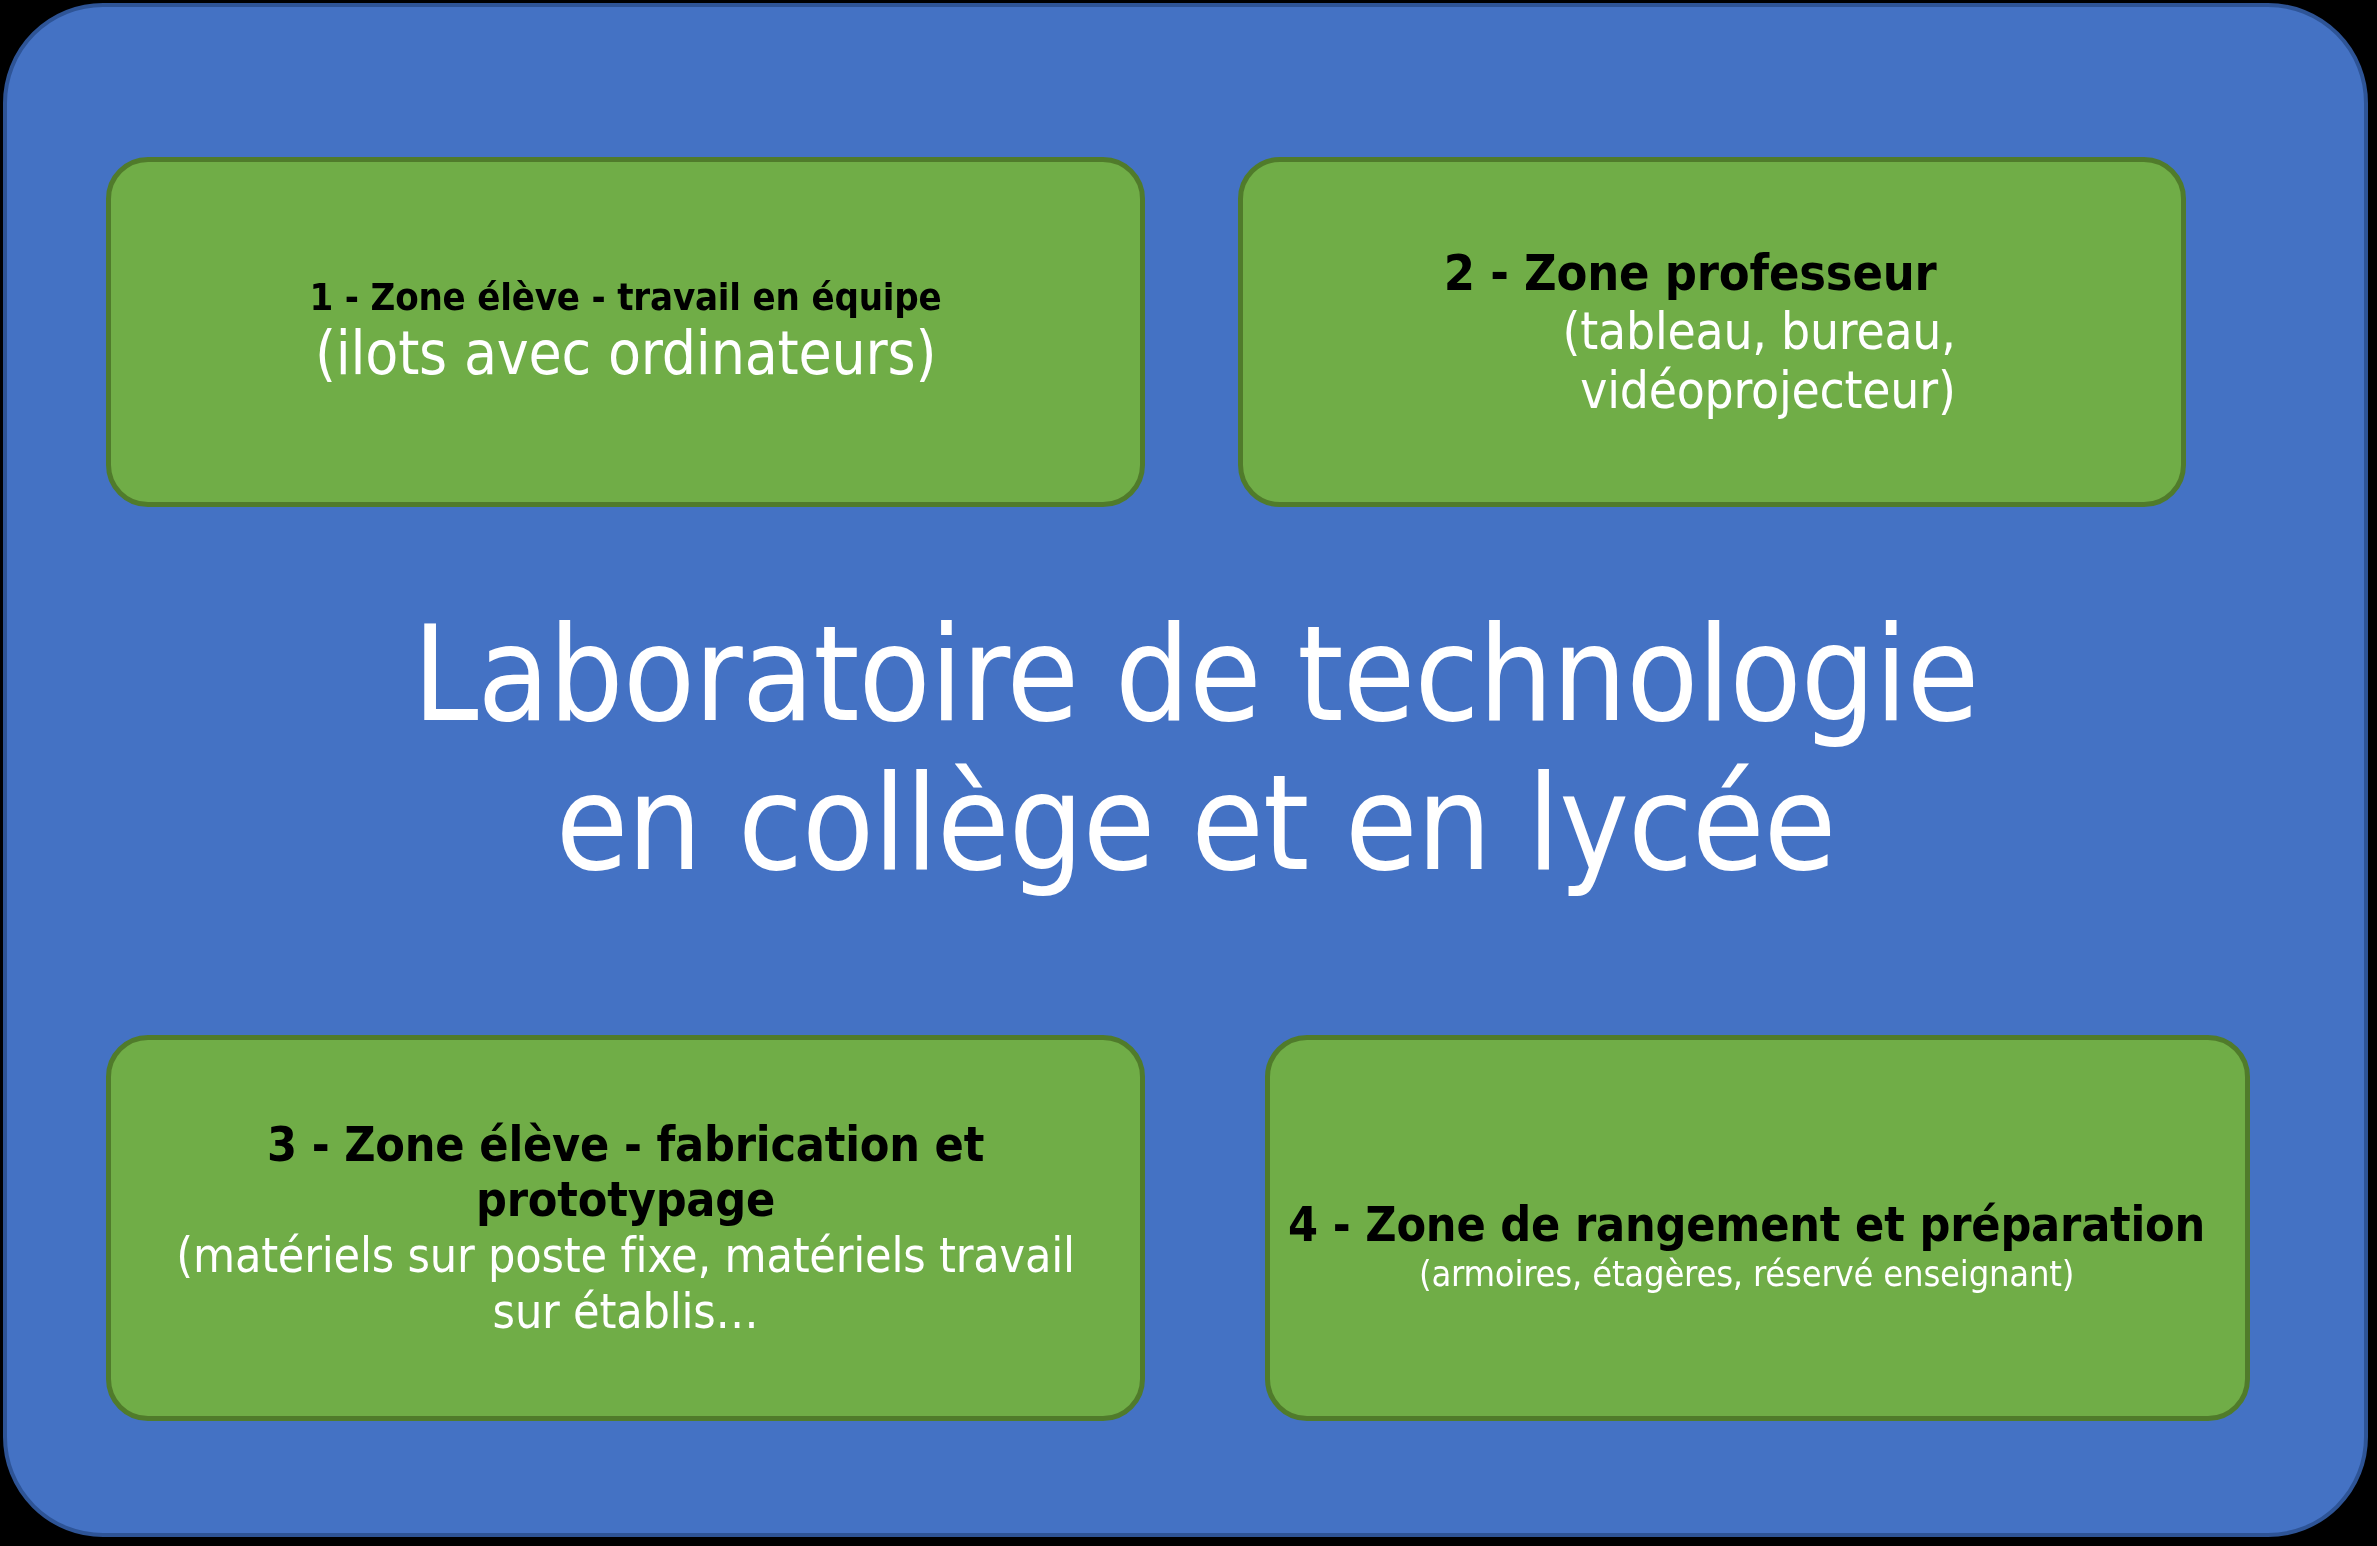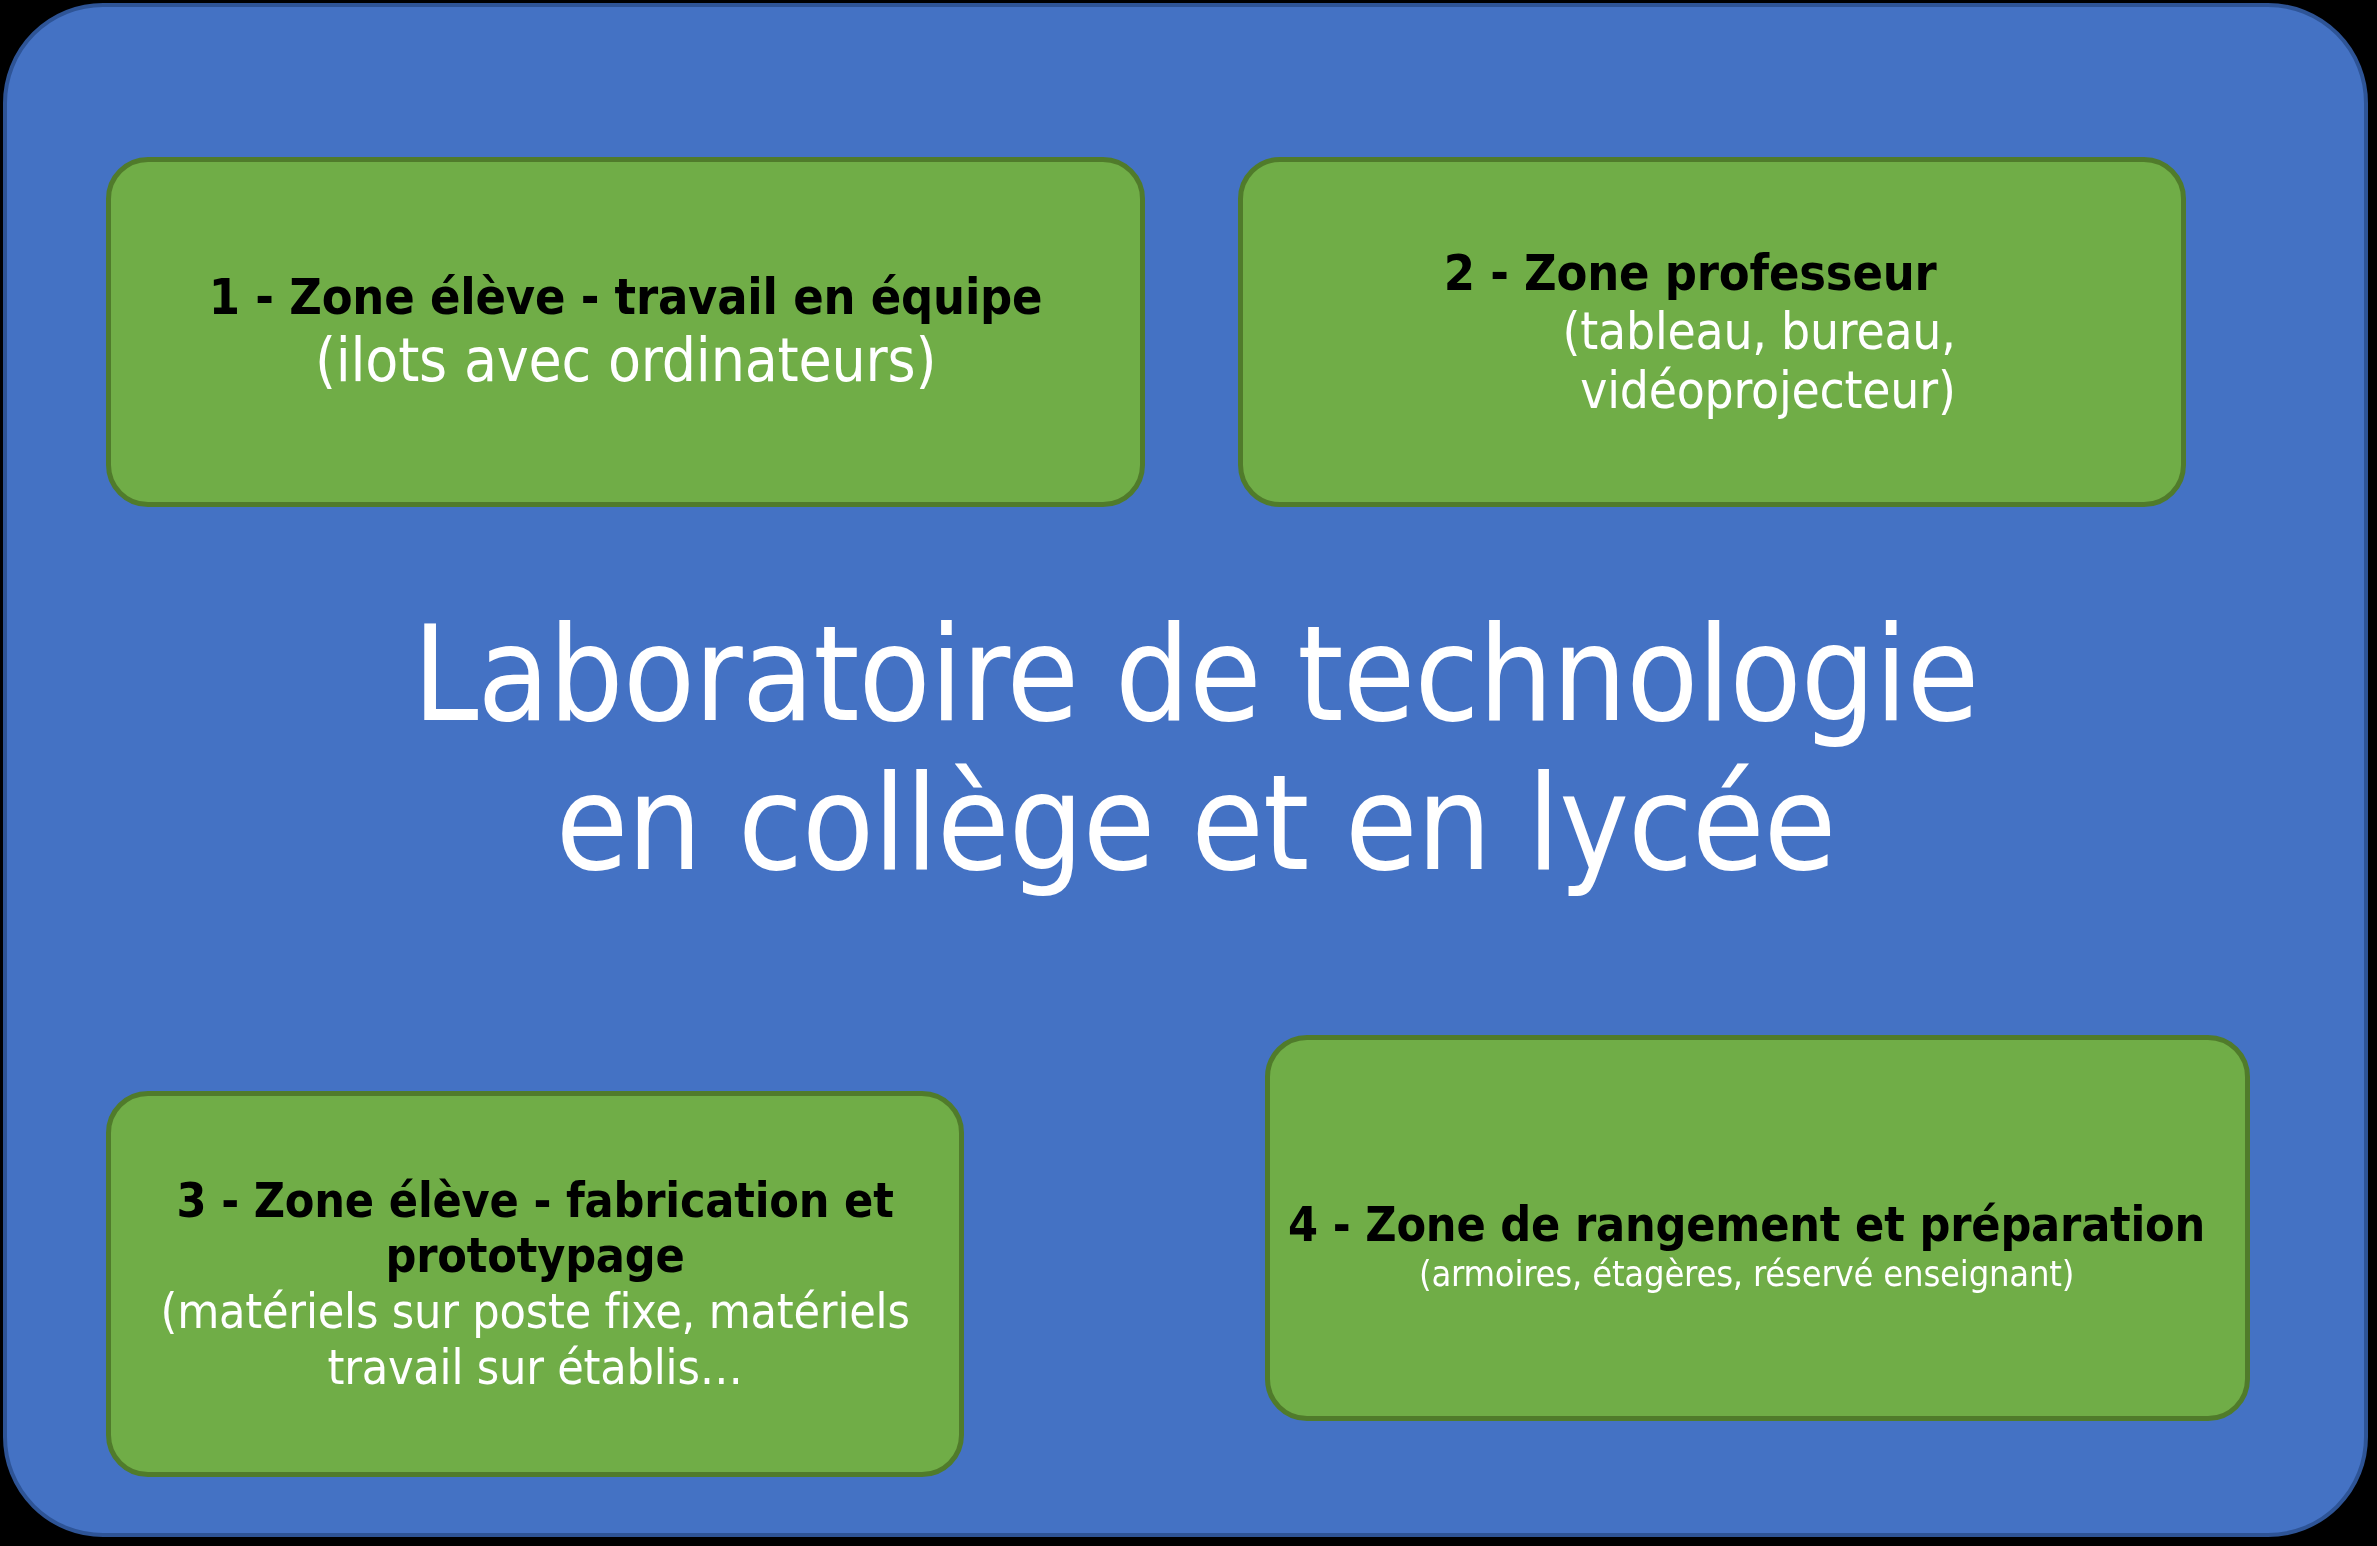--- a/index.html
+++ b/index.html
@@ -44,21 +44,21 @@
     display: flex;
     flex-direction: column;
     align-items: center;
     justify-content: center;
     text-align: center;
     padding: 7.8px 20px;
   }
 
   .zone-1 { left: 99px;  top: 150px;  width: 1039px; height: 350px; }
   .zone-2 { left: 1231px; top: 150px;  width: 948px; height: 350px; }
-  .zone-3 { left: 99px;  top: 1084px; width: 858px; height: 386px; }
+  .zone-3 { left: 99px;  top: 1028px; width: 1039px; height: 386px; }
   .zone-4 { left: 1258px; top: 1028px; width: 985px; height: 386px; }
 
   .zone-title {
     color: #000000;
     font-weight: bold;
     font-size: 48px;
     line-height: 1.16;
     letter-spacing: -0.2px;
     margin: 0;
   }
@@ -66,21 +66,21 @@
   .zone-sub {
     color: #FFFFFF;
     font-weight: normal;
     font-size: 48px;
     line-height: 1.16;
     letter-spacing: -0.2px;
     margin: 0;
   }
 
   
-  .zone-1 .zone-title { font-size: 50px; }
+  .zone-1 .zone-title { font-size: 38px; }
   .zone-1 .zone-sub   { font-size: 60px; }
 
   .zone-2 .zone-title { font-size: 50px; margin-bottom: 0; }
   .zone-2 .zone-sub   { font-size: 51px; max-width: 531px; text-align: right; }
 
   .zone-3 .zone-title { font-size: 48px; }
   .zone-3 .zone-sub   { font-size: 48px; max-width: 960px; }
 
   .zone-4 .zone-title { font-size: 48px; }
   .zone-4 .zone-sub   { font-size: 36px; max-width: 796px; }

